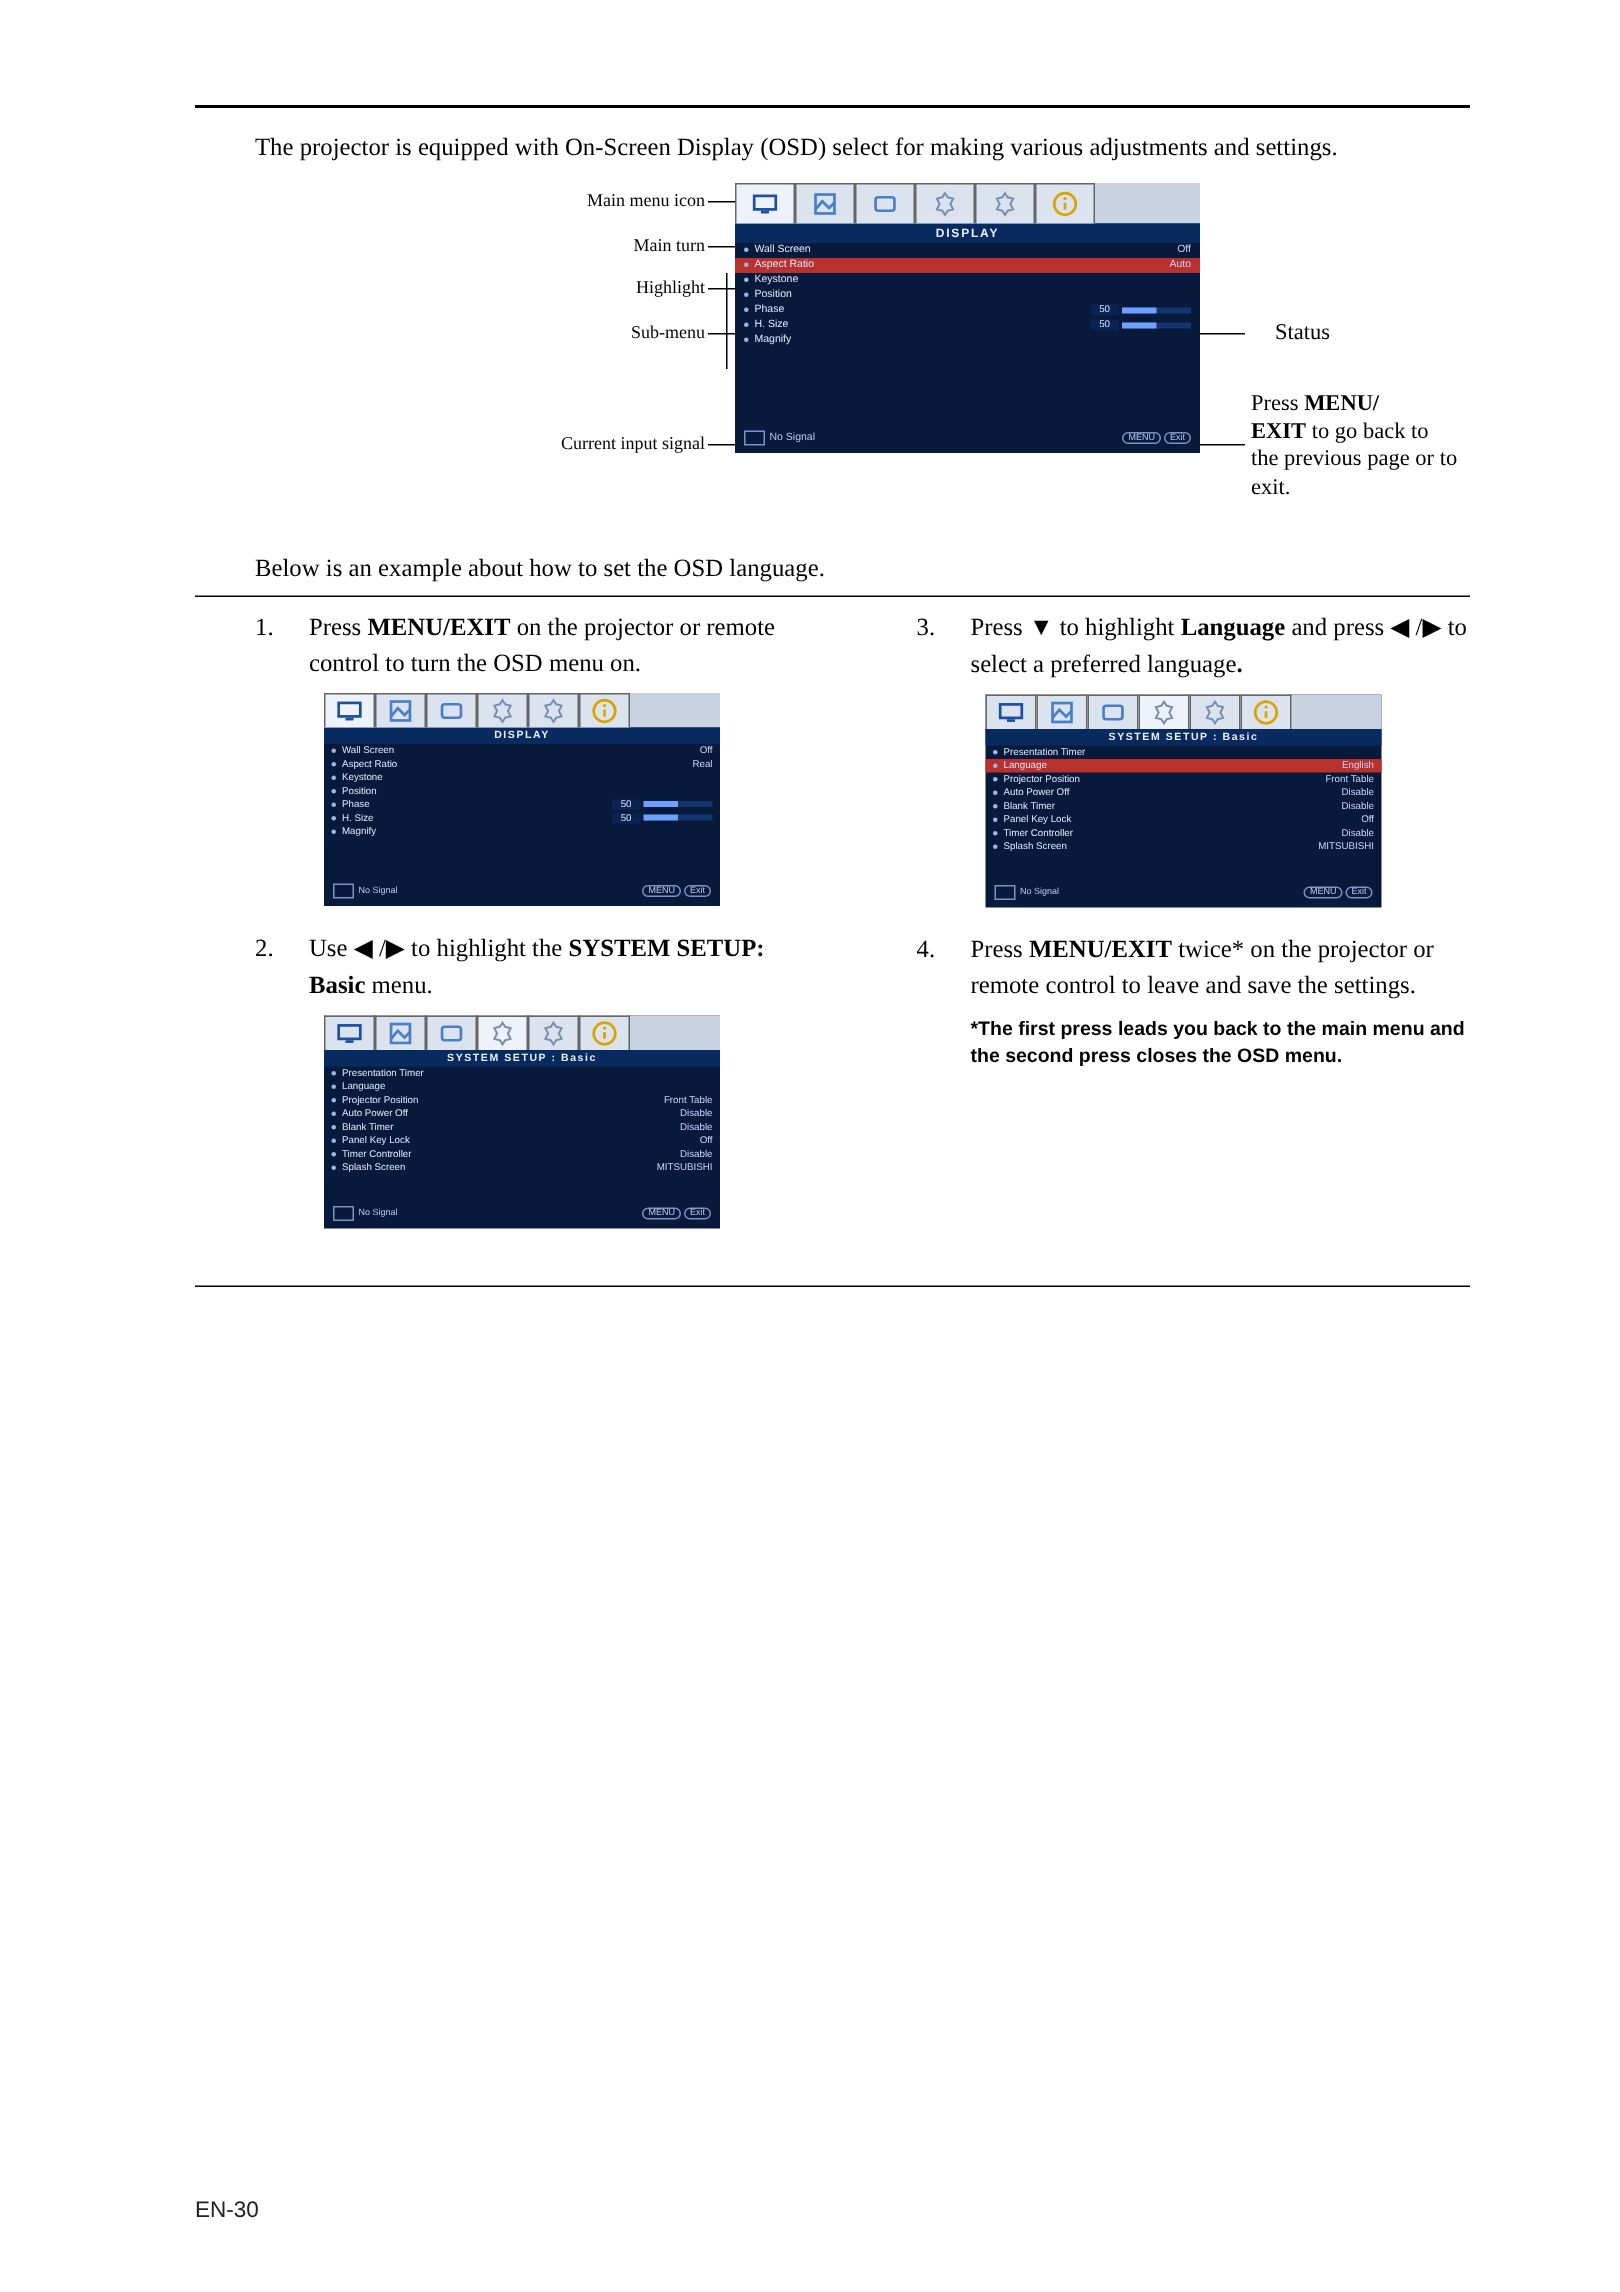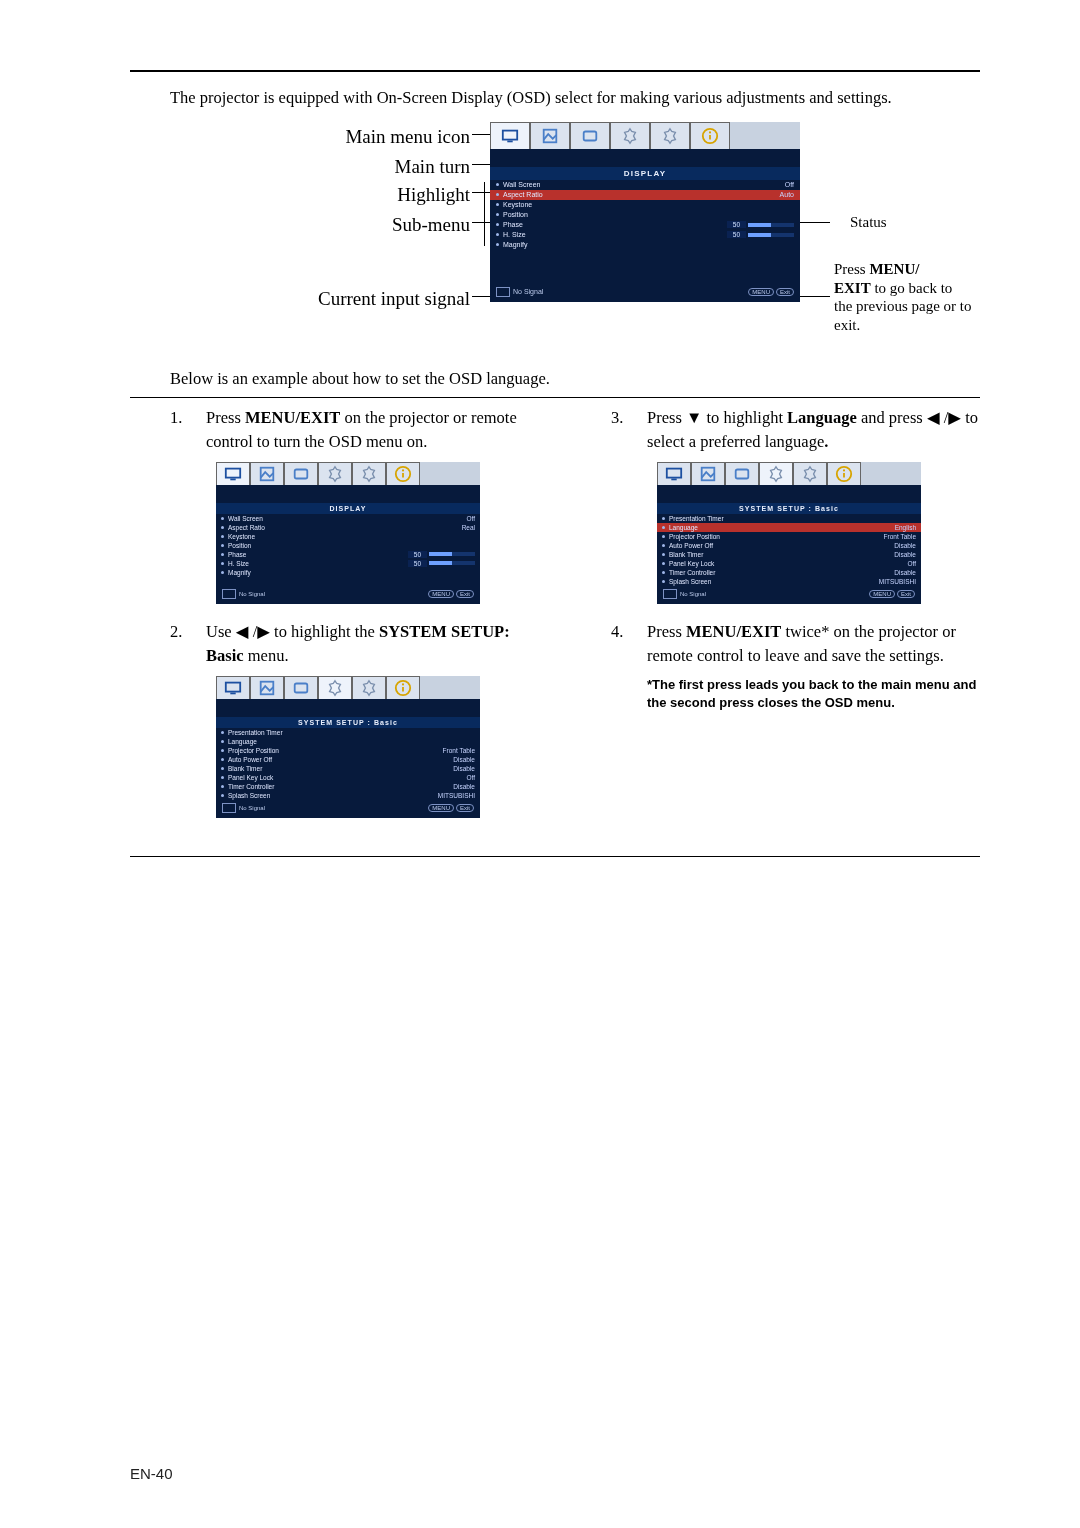--- a/index.html
+++ b/index.html
@@ -4,32 +4,32 @@
 <style>
   html,body{margin:0;padding:0;background:#fff;color:#000;
     font-family:"Times New Roman",Times,serif;}
   .page{width:1080px;height:1528px;margin:0 auto;box-sizing:border-box;
     padding:70px 100px 0 130px;position:relative;}
   .rule{border:none;border-top:2.5px solid #000;margin:0 0 14px 0;}
   .rule-thin{border:none;border-top:1.5px solid #000;margin:6px 0;}
   h1{font-size:34px;font-weight:bold;margin:90px 0 6px 0;}
   .intro{font-size:16.5px;margin:4px 0 4px 40px;line-height:1.45;}
   .diagram{position:relative;width:780px;height:225px;margin:12px 0 20px 110px;}
-  .leftlbl{position:absolute;text-align:right;font-size:19px;}
+  .leftlbl{position:absolute;text-align:right;font-size:12px;}
   .rightlbl{position:absolute;font-size:15px;}
   .ln{position:absolute;background:#000;height:1px;}
   .osd{position:absolute;left:250px;top:0;width:310px;height:180px;
     background:#071a3c;}
   .tabbar{display:flex;background:#c8d2e0;padding:0;}
   .tab{width:38px;height:26px;border:1px solid #666;border-bottom:none;
     background:#dbe3ef;display:flex;align-items:center;justify-content:center;}
   .tab.act{background:#eef3fb;}
   .tab svg{width:18px;height:18px;}
   .osd-title{background:#082a5e;color:#e8eefc;font:bold 8px Arial;
-    text-align:center;padding:2px 0;letter-spacing:.15em;margin-top:18px;}
+    text-align:center;padding:2px 0;letter-spacing:.15em;}
   .osd-item{display:flex;align-items:center;color:#dfe7ff;font:7px Arial;
     padding:1.5px 6px;}
   .osd-item.hl{background:#b8312c;}
   .osd-item .dot{width:3px;height:3px;border-radius:50%;background:#9fb6e8;margin-right:4px;}
   .osd-item .lbl{flex:1;}
   .osd-item .val{color:#c7d5ff;}
   .osd-item .valbox{padding:0 6px;margin-right:2px;font-size:6.5px;
     background:#0a2252;color:#cfe0ff;}
   .osd-item .bar{width:46px;height:4px;background:#14346d;position:relative;}
   .osd-item .bar:after{content:"";position:absolute;left:0;top:0;height:100%;
@@ -465,14 +465,14 @@
       <div class="step">
         <span class="num">4.</span>
         <span class="body"><span>Press </span><b>MENU/EXIT</b><span> twice* on the projector or remote control to leave and save the settings.</span></span>
       </div>
       <p class="note">*The first press leads you back to the main menu and the second press closes the OSD menu.</p>
     </div>
   </div>
 
   <hr class="rule-thin" style="margin-top:22px;">
 
-  <div class="pageno">EN-40</div>
+  <div class="pageno">EN-30</div>
 </div>
 
 </body></html>

